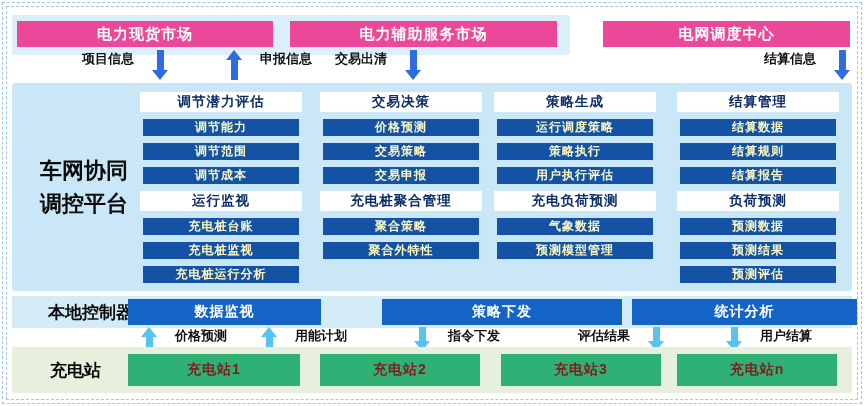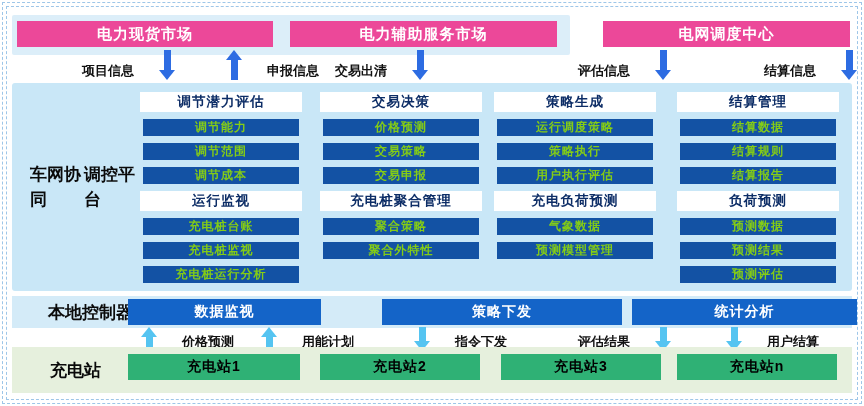--- a/index.html
+++ b/index.html
@@ -11,66 +11,66 @@
 
   
   .band-top{position:absolute;left:12px;top:15px;width:558px;height:40px;background:#dceef9;border-radius:2px;}
   .mbox{position:absolute;top:21px;height:26px;background:#ec4899;color:#fff;font-weight:bold;
         font-size:15px;display:flex;align-items:center;justify-content:center;letter-spacing:1px;}
   .mbox.m1{left:17px;width:256px;}
   .mbox.m2{left:290px;width:267px;}
   .mbox.m3{left:603px;width:247px;}
 
   
-  .flow{position:absolute;display:flex;align-items:flex-end;gap:25px;font-family:Liberation Serif, serif;}
+  .flow{position:absolute;display:flex;align-items:flex-start;gap:18px;font-family:Liberation Serif, serif;}
   .flow .lbl{font-size:13px;font-weight:bold;color:#111;white-space:nowrap;}
   .arr{display:flex;flex-direction:column;align-items:center;width:16px;}
   .arr .shaft{width:7px;flex:1;}
   .arr .head{width:0;height:0;border-left:8px solid transparent;border-right:8px solid transparent;}
   .arr.down .head{border-top:10px solid;}
   .arr.up .head{border-bottom:10px solid;}
   .arr.blue .shaft{background:#2d6ce2;}
   .arr.blue.down .head{border-top-color:#2d6ce2;}
   .arr.blue.up .head{border-bottom-color:#2d6ce2;}
   .arr.cyan .shaft{background:#55c4f1;}
   .arr.cyan.down .head{border-top-color:#55c4f1;}
   .arr.cyan.up .head{border-bottom-color:#55c4f1;}
   .flow.top{top:50px;height:30px;}
   .flow.top .arr{height:30px;}
   .flow.bot{top:327px;height:24px;}
   .flow.bot .arr{height:24px;}
 
   
   .platform{position:absolute;left:12px;top:83px;width:840px;height:208px;background:#c9e7f7;border-radius:3px;}
-  .side-label{position:absolute;left:18px;top:0;width:108px;height:100%;display:flex;
-              align-items:center;justify-content:center;font-size:17px;font-weight:bold;color:#0a0a0a;line-height:1.5;}
+  .side-label{position:absolute;left:18px;top:0;width:108px;height:100%;display:flex;flex-direction:column;
+              align-items:center;justify-content:center;font-size:22px;font-weight:bold;color:#0a0a0a;line-height:1.5;}
   .group{position:absolute;width:162px;}
   .group .ghead{height:20px;background:#ffffff;color:#0d2d66;font-weight:bold;font-size:13.5px;
                 display:flex;align-items:center;justify-content:center;margin-bottom:4px;letter-spacing:1px;}
-  .group .gitem{height:17px;margin:7px 3px 0 3px;background:#1352a4;color:#84cc16;font-weight:bold;font-size:12px;
+  .group .gitem{height:17px;margin:7px 3px 0 3px;background:#1352a4;color:#fef9c3;font-weight:bold;font-size:12px;
                 display:flex;align-items:center;justify-content:center;letter-spacing:1px;}
   .group .gitem:first-of-type{margin-top:0;}
   .row1{top:9px;} .row2{top:108px;}
   .c1{left:128px;} .c2{left:308px;} .c3{left:482px;} .c4{left:665px;}
 
   
   .band-ctrl{position:absolute;left:12px;top:296px;width:840px;height:32px;background:#d4ebf8;}
   .ctrl-label{position:absolute;left:36px;top:0;height:100%;display:flex;align-items:center;
               font-size:17px;font-weight:bold;color:#0a0a0a;}
   .cbox{position:absolute;top:3px;height:26px;background:#1464c8;color:#fff;font-weight:bold;font-size:14px;
         display:flex;align-items:center;justify-content:center;letter-spacing:1px;}
   .cbox.b1{left:116px;width:193px;}
   .cbox.b2{left:370px;width:240px;}
   .cbox.b3{left:620px;width:225px;}
 
   
   .band-sta{position:absolute;left:12px;top:347px;width:840px;height:46px;background:#e6f0dd;}
   .sta-label{position:absolute;left:38px;top:0;height:100%;display:flex;align-items:center;
              font-size:17px;font-weight:bold;color:#0a0a0a;}
-  .sbox{position:absolute;top:7px;height:26px;background:#2fb175;color:#000000;font-weight:bold;font-size:14px;
+  .sbox{position:absolute;top:7px;height:32px;background:#2fb175;color:#7f1d1d;font-weight:bold;font-size:14px;
         display:flex;align-items:center;justify-content:center;letter-spacing:1px;}
   .sbox.s1{left:116px;width:172px;}
   .sbox.s2{left:308px;width:160px;}
   .sbox.s3{left:489px;width:160px;}
   .sbox.s4{left:665px;width:160px;}
 </style>
 </head>
 <body>
 
 <div id="canvas">
@@ -96,27 +96,20 @@
       </span>
     <span class="lbl">申报信息</span>
   </div>
   <div class="flow top" style="left:335px;">
     <span class="lbl">交易出清</span>
     <span class="arr down blue">
         <span class="shaft"></span>
         <span class="head"></span>
       </span>
   </div>
-  <div class="flow top" style="left:578px;">
-    <span class="lbl">评估信息</span>
-    <span class="arr down blue">
-        <span class="shaft"></span>
-        <span class="head"></span>
-      </span>
-  </div>
   <div class="flow top" style="left:764px;">
     <span class="lbl">结算信息</span>
     <span class="arr down blue">
         <span class="shaft"></span>
         <span class="head"></span>
       </span>
   </div>
 
   <div class="platform">
     <div class="side-label">

